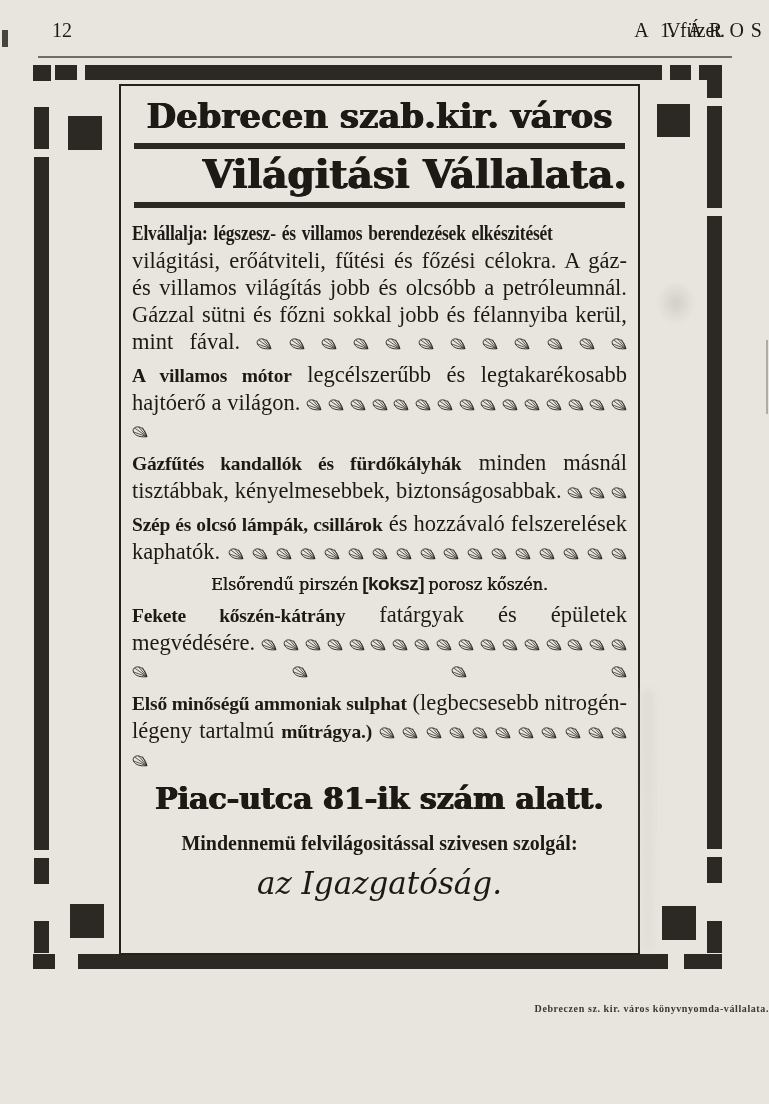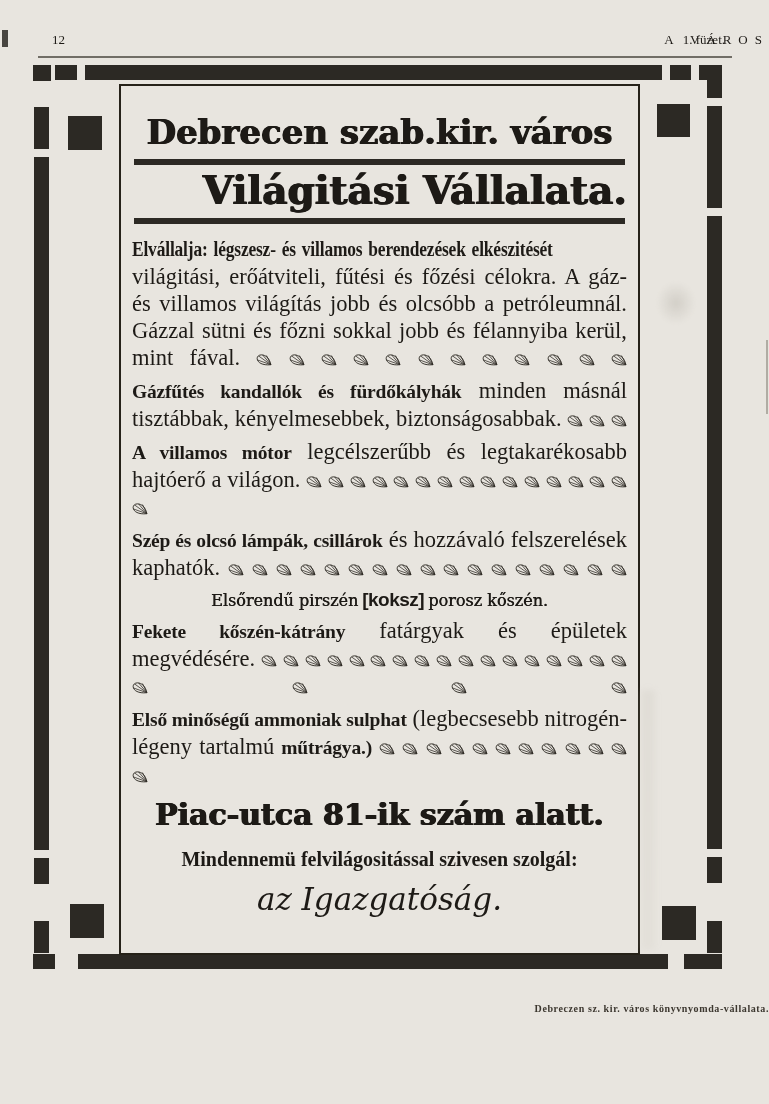--- a/index.html
+++ b/index.html
@@ -5,34 +5,34 @@
   :root{
     --paper:#e8e5df;
     --ink:#1d1a16;
     --frame:#2c2924;
   }
   html,body{margin:0;padding:0;background:var(--paper);}
   #page{position:relative;width:769px;height:1104px;background:var(--paper);
         font-family:"Liberation Serif",serif;color:var(--ink);overflow:hidden;}
 
   
-  .runhead{position:absolute;left:0;top:32px;width:769px;height:24px;font-size:13px;}
+  .runhead{position:absolute;left:0;top:19px;width:769px;height:24px;font-size:20px;}
   .runhead .pageno{position:absolute;left:52px;top:0;}
   .runhead .jtitle{position:absolute;left:0;right:0;top:0;text-align:right;letter-spacing:7px;}
   .runhead .issue{position:absolute;right:44px;top:0;}
   .headrule{position:absolute;left:38px;top:56px;width:694px;height:2px;background:#4a453d;opacity:.75;}
 
   
   .fb{position:absolute;background:var(--frame);}
   .innerbox{position:absolute;left:119px;top:84px;width:521px;height:871px;
             border:2px solid #262219;box-sizing:border-box;overflow:hidden;
             padding:6px 11px 0 11px;}
 
   
-  .t1{margin:22px 0 0;text-align:center;font-family:"DejaVu Serif",serif;font-weight:bold;
+  .t1{margin:6px 0 0;text-align:center;font-family:"DejaVu Serif",serif;font-weight:bold;
       font-size:34px;line-height:1.1;white-space:nowrap;letter-spacing:0px;
       text-shadow:0.6px 0 currentColor,-0.6px 0 currentColor;}
   .t2{margin:0;text-align:right;font-family:"DejaVu Serif",serif;font-weight:bold;
       font-size:39px;line-height:1.12;white-space:nowrap;
       text-shadow:0.7px 0 currentColor,-0.7px 0 currentColor;}
   .trule{height:6px;background:var(--frame);margin:8px 2px 4px;}
   .trule.second{margin:5px 2px 0;}
 
   .para{margin:6px 0 0;font-size:22.5px;line-height:27px;text-align:justify;
         text-align-last:justify;}
@@ -146,61 +146,61 @@
           </svg> <svg class="orn" viewBox="0 0 18 14">
             <use href="#leafdef"></use>
           </svg> <svg class="orn" viewBox="0 0 18 14">
             <use href="#leafdef"></use>
           </svg> <svg class="orn" viewBox="0 0 18 14">
             <use href="#leafdef"></use>
           </svg></span>
     </p>
 
     <p class="para">
+      <span class="lead">A villamos mótor</span>
+      <span>legcélszerűbb és legtakarékosabb hajtóerő a világon.</span>
+      <span> <svg class="orn" viewBox="0 0 18 14">
+            <use href="#leafdef"></use>
+          </svg> <svg class="orn" viewBox="0 0 18 14">
+            <use href="#leafdef"></use>
+          </svg> <svg class="orn" viewBox="0 0 18 14">
+            <use href="#leafdef"></use>
+          </svg> <svg class="orn" viewBox="0 0 18 14">
+            <use href="#leafdef"></use>
+          </svg> <svg class="orn" viewBox="0 0 18 14">
+            <use href="#leafdef"></use>
+          </svg> <svg class="orn" viewBox="0 0 18 14">
+            <use href="#leafdef"></use>
+          </svg> <svg class="orn" viewBox="0 0 18 14">
+            <use href="#leafdef"></use>
+          </svg> <svg class="orn" viewBox="0 0 18 14">
+            <use href="#leafdef"></use>
+          </svg> <svg class="orn" viewBox="0 0 18 14">
+            <use href="#leafdef"></use>
+          </svg> <svg class="orn" viewBox="0 0 18 14">
+            <use href="#leafdef"></use>
+          </svg> <svg class="orn" viewBox="0 0 18 14">
+            <use href="#leafdef"></use>
+          </svg> <svg class="orn" viewBox="0 0 18 14">
+            <use href="#leafdef"></use>
+          </svg> <svg class="orn" viewBox="0 0 18 14">
+            <use href="#leafdef"></use>
+          </svg> <svg class="orn" viewBox="0 0 18 14">
+            <use href="#leafdef"></use>
+          </svg> <svg class="orn" viewBox="0 0 18 14">
+            <use href="#leafdef"></use>
+          </svg> <svg class="orn" viewBox="0 0 18 14">
+            <use href="#leafdef"></use>
+          </svg></span>
+    </p>
+
+    <p class="para">
       <span class="lead">Gázfűtés kandallók és fürdőkályhák</span>
       <span>minden másnál tisztábbak, kényelmesebbek, biztonságosabbak.</span>
       <span> <svg class="orn" viewBox="0 0 18 14">
-            <use href="#leafdef"></use>
-          </svg> <svg class="orn" viewBox="0 0 18 14">
-            <use href="#leafdef"></use>
-          </svg> <svg class="orn" viewBox="0 0 18 14">
-            <use href="#leafdef"></use>
-          </svg></span>
-    </p>
-
-    <p class="para">
-      <span class="lead">A villamos mótor</span>
-      <span>legcélszerűbb és legtakarékosabb hajtóerő a világon.</span>
-      <span> <svg class="orn" viewBox="0 0 18 14">
-            <use href="#leafdef"></use>
-          </svg> <svg class="orn" viewBox="0 0 18 14">
-            <use href="#leafdef"></use>
-          </svg> <svg class="orn" viewBox="0 0 18 14">
-            <use href="#leafdef"></use>
-          </svg> <svg class="orn" viewBox="0 0 18 14">
-            <use href="#leafdef"></use>
-          </svg> <svg class="orn" viewBox="0 0 18 14">
-            <use href="#leafdef"></use>
-          </svg> <svg class="orn" viewBox="0 0 18 14">
-            <use href="#leafdef"></use>
-          </svg> <svg class="orn" viewBox="0 0 18 14">
-            <use href="#leafdef"></use>
-          </svg> <svg class="orn" viewBox="0 0 18 14">
-            <use href="#leafdef"></use>
-          </svg> <svg class="orn" viewBox="0 0 18 14">
-            <use href="#leafdef"></use>
-          </svg> <svg class="orn" viewBox="0 0 18 14">
-            <use href="#leafdef"></use>
-          </svg> <svg class="orn" viewBox="0 0 18 14">
-            <use href="#leafdef"></use>
-          </svg> <svg class="orn" viewBox="0 0 18 14">
-            <use href="#leafdef"></use>
-          </svg> <svg class="orn" viewBox="0 0 18 14">
-            <use href="#leafdef"></use>
-          </svg> <svg class="orn" viewBox="0 0 18 14">
             <use href="#leafdef"></use>
           </svg> <svg class="orn" viewBox="0 0 18 14">
             <use href="#leafdef"></use>
           </svg> <svg class="orn" viewBox="0 0 18 14">
             <use href="#leafdef"></use>
           </svg></span>
     </p>
 
     <p class="para">
       <span class="lead">Szép és olcsó lámpák, csillárok</span>

